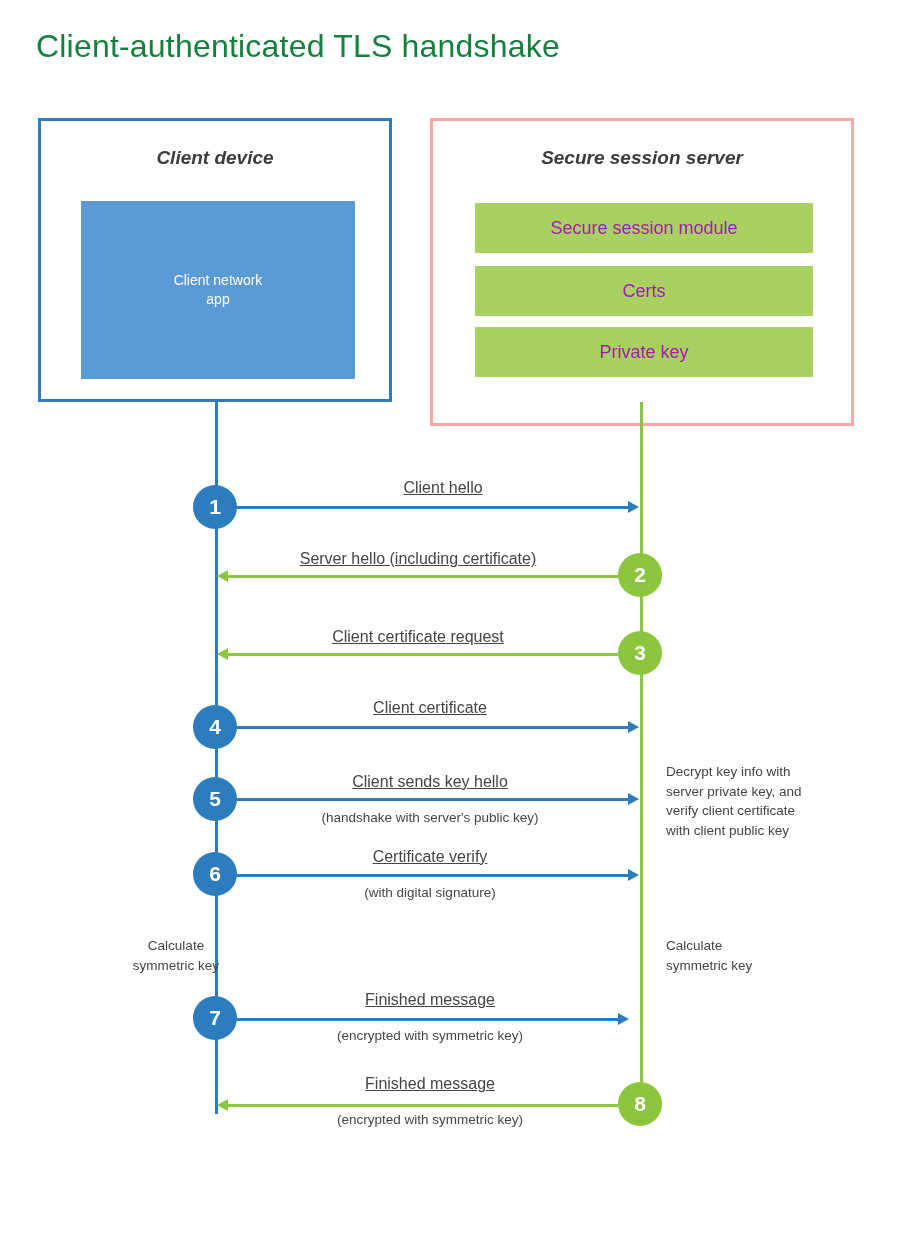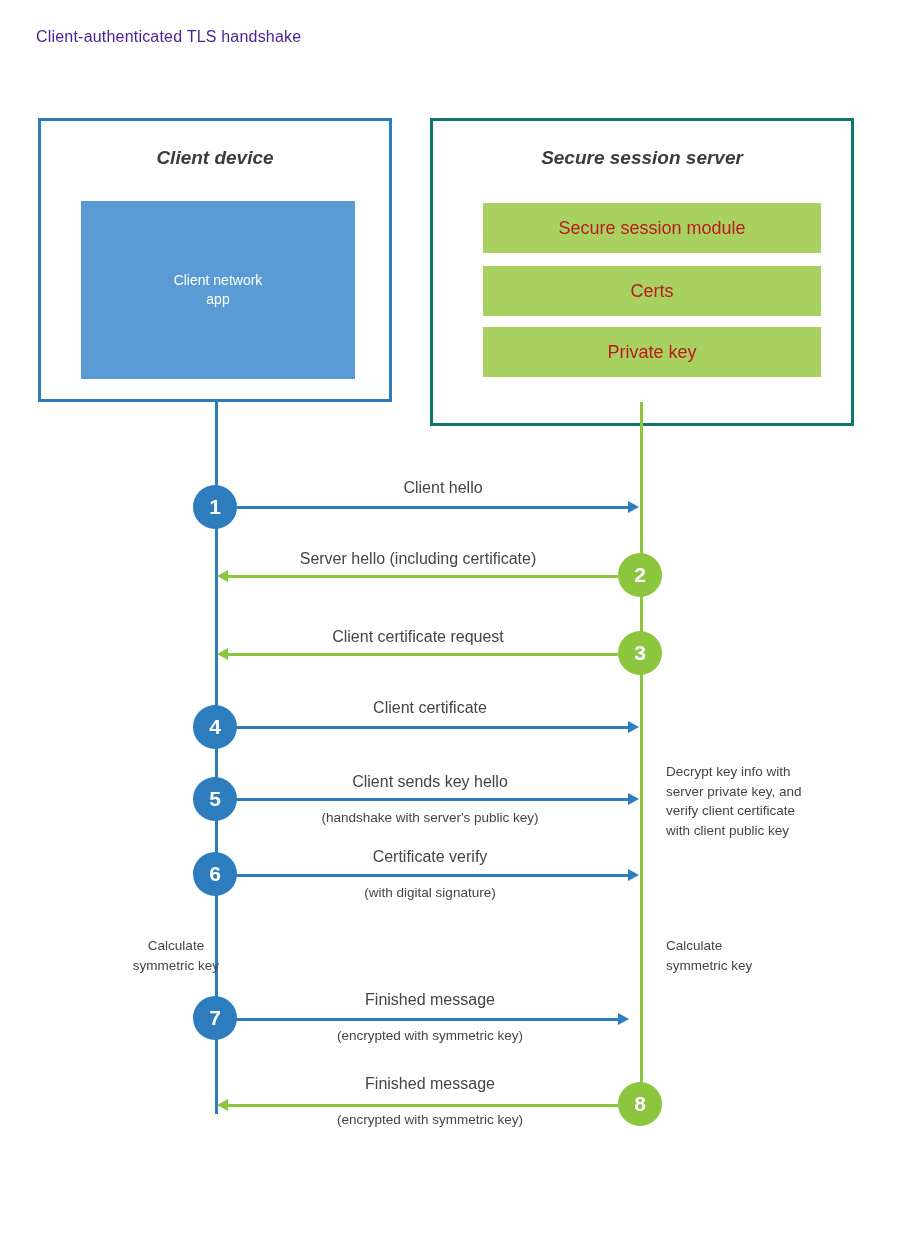--- a/index.html
+++ b/index.html
@@ -13,23 +13,23 @@
     position: relative;
     font-family: "Liberation Sans", sans-serif;
     color: #444444;
     overflow: hidden;
   }
 
   #page-title {
     position: absolute;
     left: 36px;
     top: 28px;
-    font-size: 16px;
+    font-size: 32px;
     font-weight: 400;
-    color: #4c1d95;
+    color: #15803d;
     letter-spacing: 0.2px;
   }
 
   
   .entity-box {
     position: absolute;
     background: #ffffff;
     box-sizing: border-box;
   }
   #client-box {
@@ -37,21 +37,21 @@
     top: 118px;
     width: 354px;
     height: 284px;
     border: 3px solid #2d7dbe;
   }
   #server-box {
     left: 430px;
     top: 118px;
     width: 424px;
     height: 308px;
-    border: 3px solid #0f766e;
+    border: 3px solid #fca5a5;
   }
   .entity-title {
     position: absolute;
     left: 0;
     right: 0;
     top: 26px;
     text-align: center;
     font-size: 19px;
     font-weight: bold;
     color: #3c3c3c;
@@ -73,27 +73,26 @@
     text-align: center;
     line-height: 1.35;
   }
 
   .server-module {
     position: absolute;
     left: 42px;
     width: 338px;
     height: 50px;
     background: #a9d161;
-    color: #b91c1c;
+    color: #a21caf;
     font-size: 18px;
     display: flex;
     align-items: center;
     justify-content: center;
     text-align: center;
-    margin-left: 8px;
   }
   #server-module-0 { top: 82px; }
   #server-module-1 { top: 145px; }
   #server-module-2 { top: 206px; }
 
   
   .lifeline {
     position: absolute;
     width: 3px;
   }
@@ -150,20 +149,21 @@
   .badge.blue { background: #2d7dbe; }
   .badge.green { background: #8cc63f; }
 
   
   .msg-label {
     position: absolute;
     font-size: 16px;
     color: #444444;
     text-align: center;
     white-space: nowrap;
+    text-decoration: underline;
   }
   .msg-sub {
     position: absolute;
     font-size: 13.5px;
     color: #444444;
     text-align: center;
     white-space: nowrap;
   }
   .side-note {
     position: absolute;

